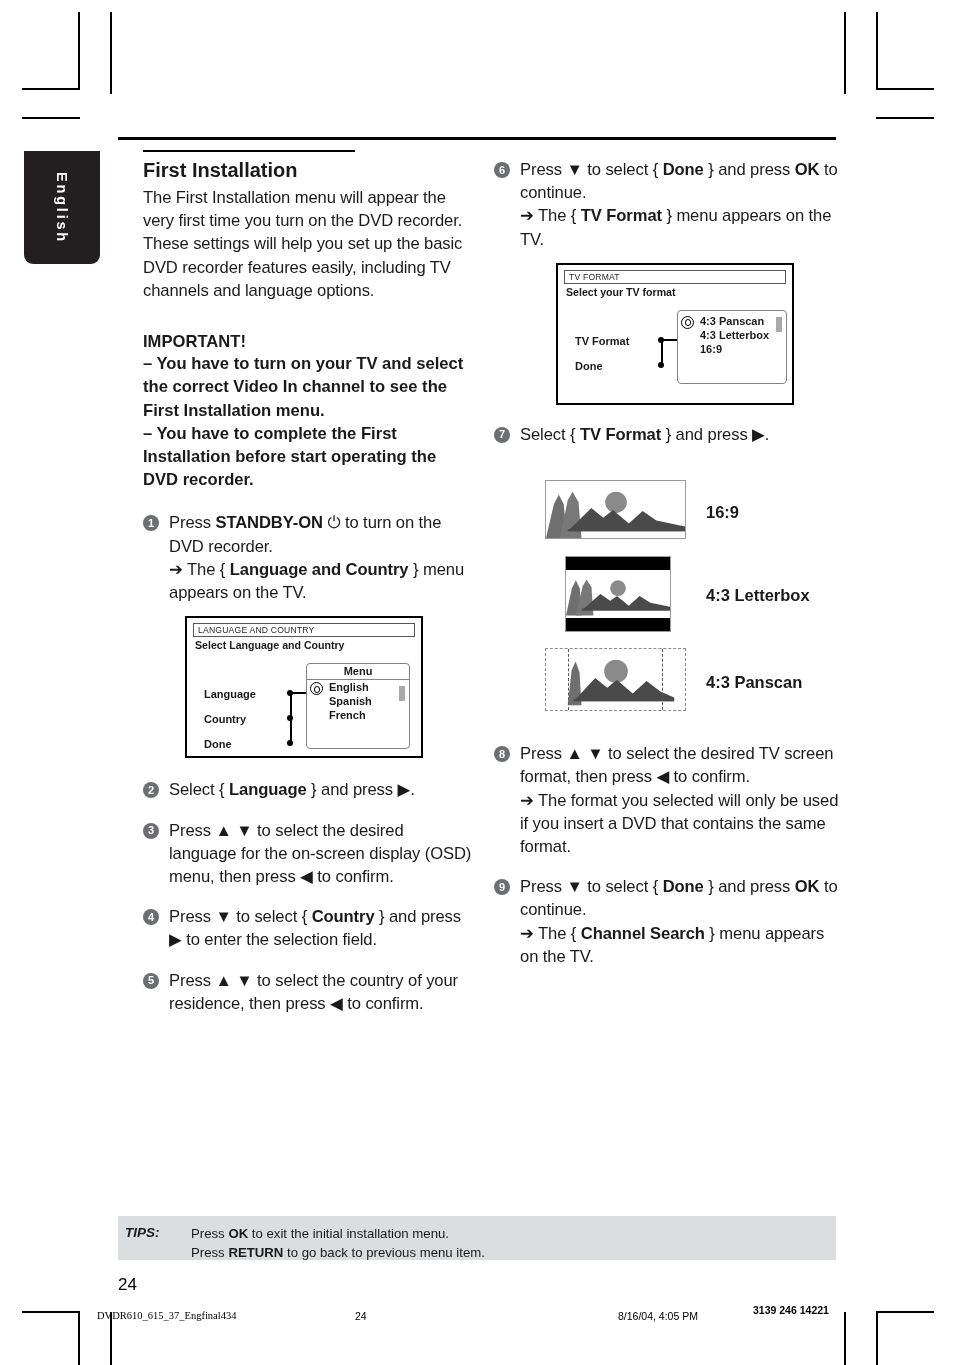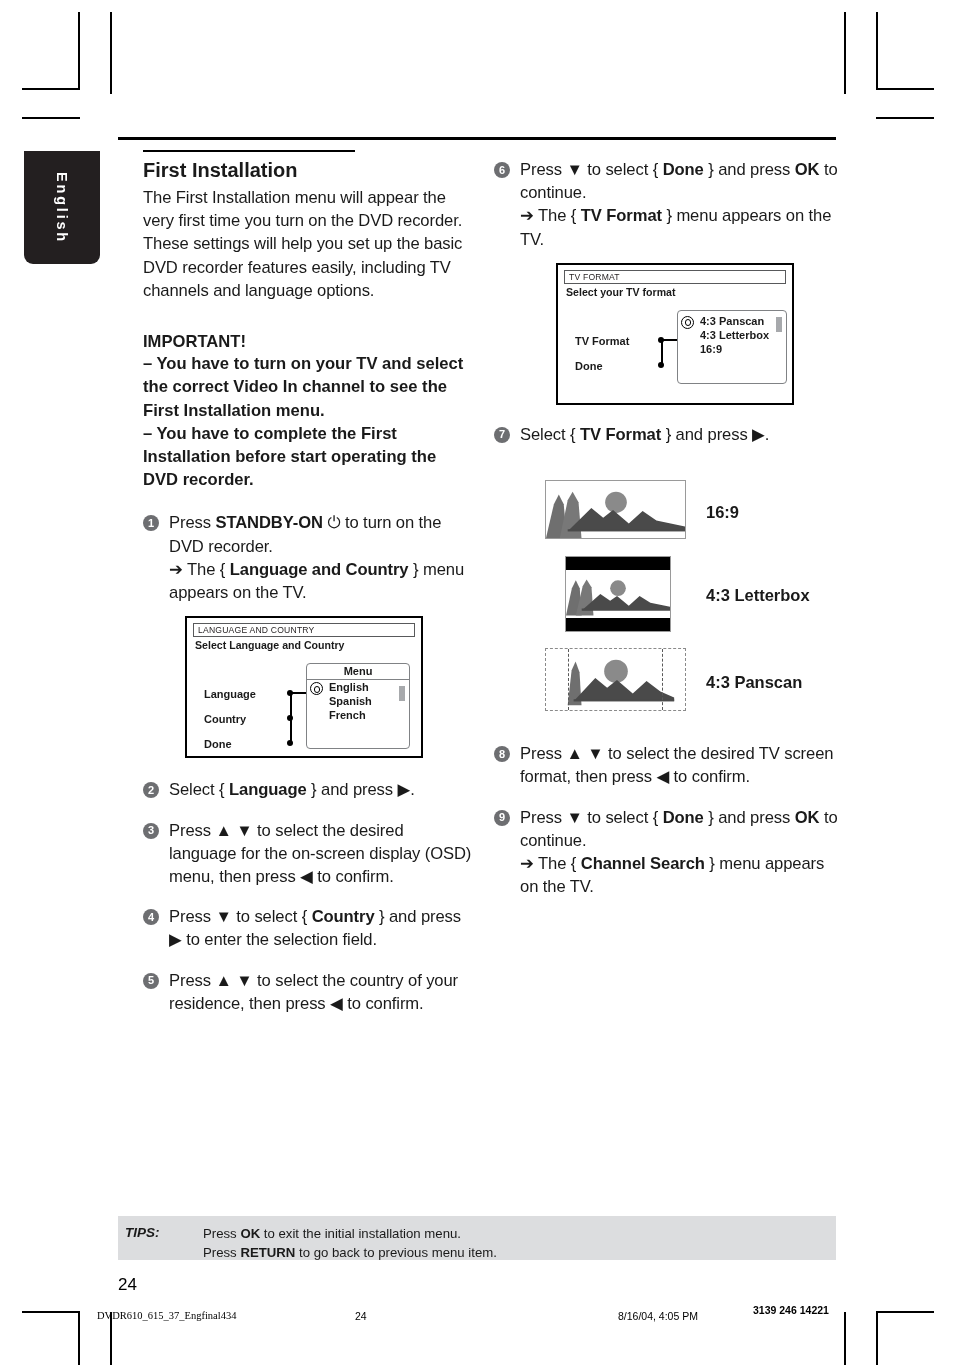--- a/index.html
+++ b/index.html
@@ -145,21 +145,21 @@
   .tips {
     position: absolute; left: 118px; top: 1216px;
     width: 718px; height: 44px;
     background: #dcdddf;
     font-size: 13px;
   }
   .tips-label {
     position: absolute; left: 7px; top: 9px;
     font-weight: bold; font-style: italic; font-size: 13.5px;
   }
-  .tips-lines { position: absolute; left: 73px; top: 8px; line-height: 1.47; margin-left: 12px; }
+  .tips-lines { position: absolute; left: 73px; top: 8px; line-height: 1.47; }
   .tips-lines div { font-size: 13.2px; }
 
   .folio {
     position: absolute; left: 118px; top: 1275px;
     font-size: 17px; color: #000;
   }
 
   
   .pfoot { position: absolute; top: 1310px; font-size: 10.5px; color: #000; white-space: nowrap; }
 </style>
@@ -337,20 +337,21 @@
         <div style="position:absolute; left:22px;  top:0; width:0; height:100%; border-left:1px dashed #5a5a5a;"></div>
         <div style="position:absolute; right:22px; top:0; width:0; height:100%; border-left:1px dashed #5a5a5a;"></div>
       </div>
       <div class="fmt-label" style="left:212px; top:25px;">4:3 Panscan</div>
     </div>
 
     <div class="step" style="margin-top:22px;">
       <span class="num">8</span>
       <div class="txt">
         <span>Press ▲ ▼ to select the desired TV screen format, then press ◀ to confirm.</span>
+        <span class="arrow-line">➔ The format you selected will only be used if you insert a DVD that contains the same format.</span>
       </div>
     </div>
 
     <div class="step">
       <span class="num">9</span>
       <div class="txt">
         <span>Press ▼ to select { </span><b>Done</b><span> } and press </span><b>OK</b><span> to continue.</span>
         <span class="arrow-line"><span>➔ The { </span><b>Channel Search</b><span> } menu appears on the TV.</span></span>
       </div>
     </div>

